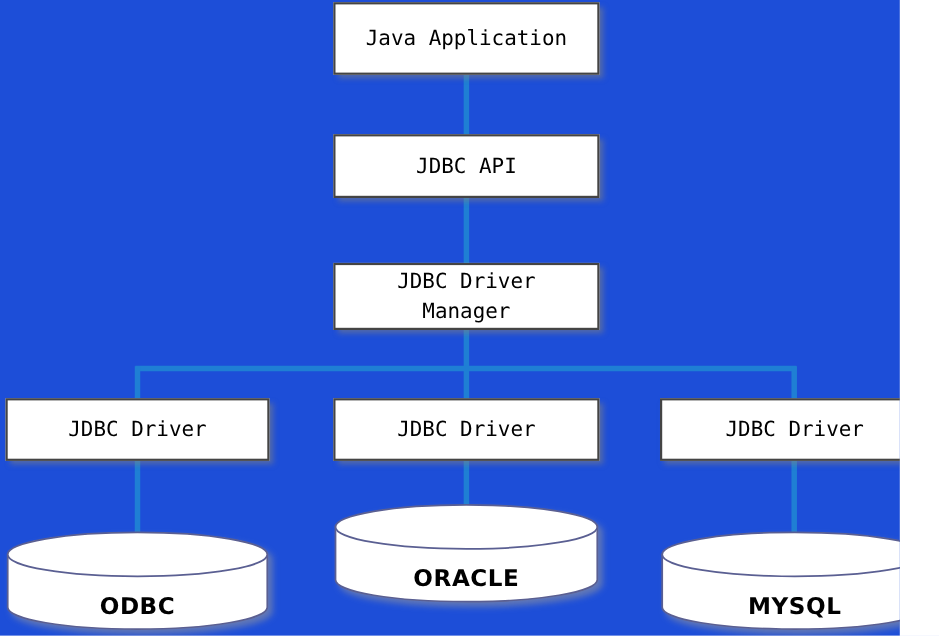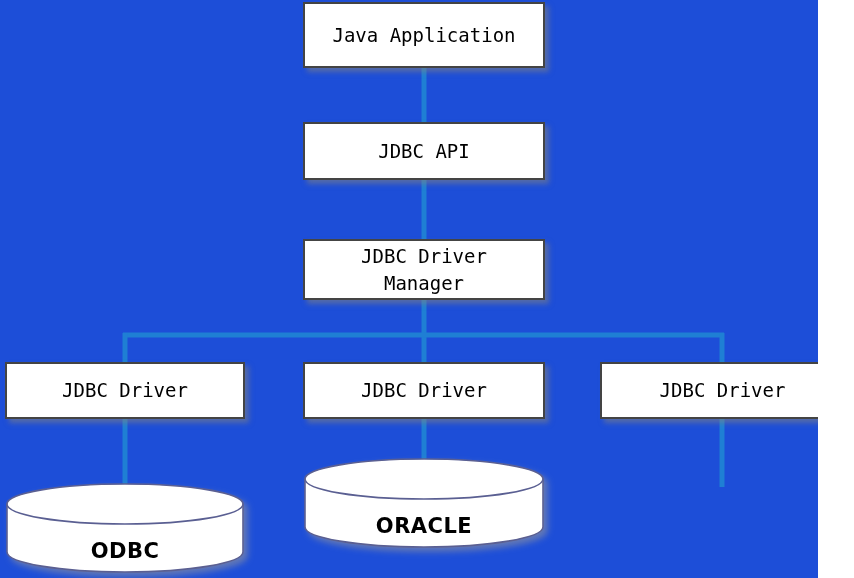--- a/index.html
+++ b/index.html
@@ -126,14 +126,28 @@
         </filter>
       </defs>
       <g filter="url(#shadowOracle)">
         <path d="M2,22 L2,70 A119,20 0 0 0 240,70 L240,22 Z" fill="#ffffff" stroke="#5a5f92" stroke-width="1.6"></path>
         <ellipse cx="121" cy="22" rx="119" ry="20" fill="#ffffff" stroke="#5a5f92" stroke-width="1.6"></ellipse>
       </g>
     </svg>
     <div class="cyl-label" style="top:57px;">ORACLE</div>
   </div>
 
+  <div class="cylinder" style="left:600px; top:482px; width:245px; height:92px;">
+    <svg class="cyl-svg" width="245" height="92" viewBox="0 0 245 92" xmlns="http://www.w3.org/2000/svg">
+      <defs>
+        <filter id="shadowMysql" x="-20%" y="-20%" width="150%" height="150%">
+          <feDropShadow dx="4" dy="4" stdDeviation="3" flood-color="#9a9a9a" flood-opacity="0.55"></feDropShadow>
+        </filter>
+      </defs>
+      <g filter="url(#shadowMysql)">
+        <path d="M2,22 L2,70 A120.5,20 0 0 0 243,70 L243,22 Z" fill="#ffffff" stroke="#5a5f92" stroke-width="1.6"></path>
+        <ellipse cx="122.5" cy="22" rx="120.5" ry="20" fill="#ffffff" stroke="#5a5f92" stroke-width="1.6"></ellipse>
+      </g>
+    </svg>
+    <div class="cyl-label" style="top:57px;">MYSQL</div>
+  </div>
 
 </div>
 
 </body></html>

